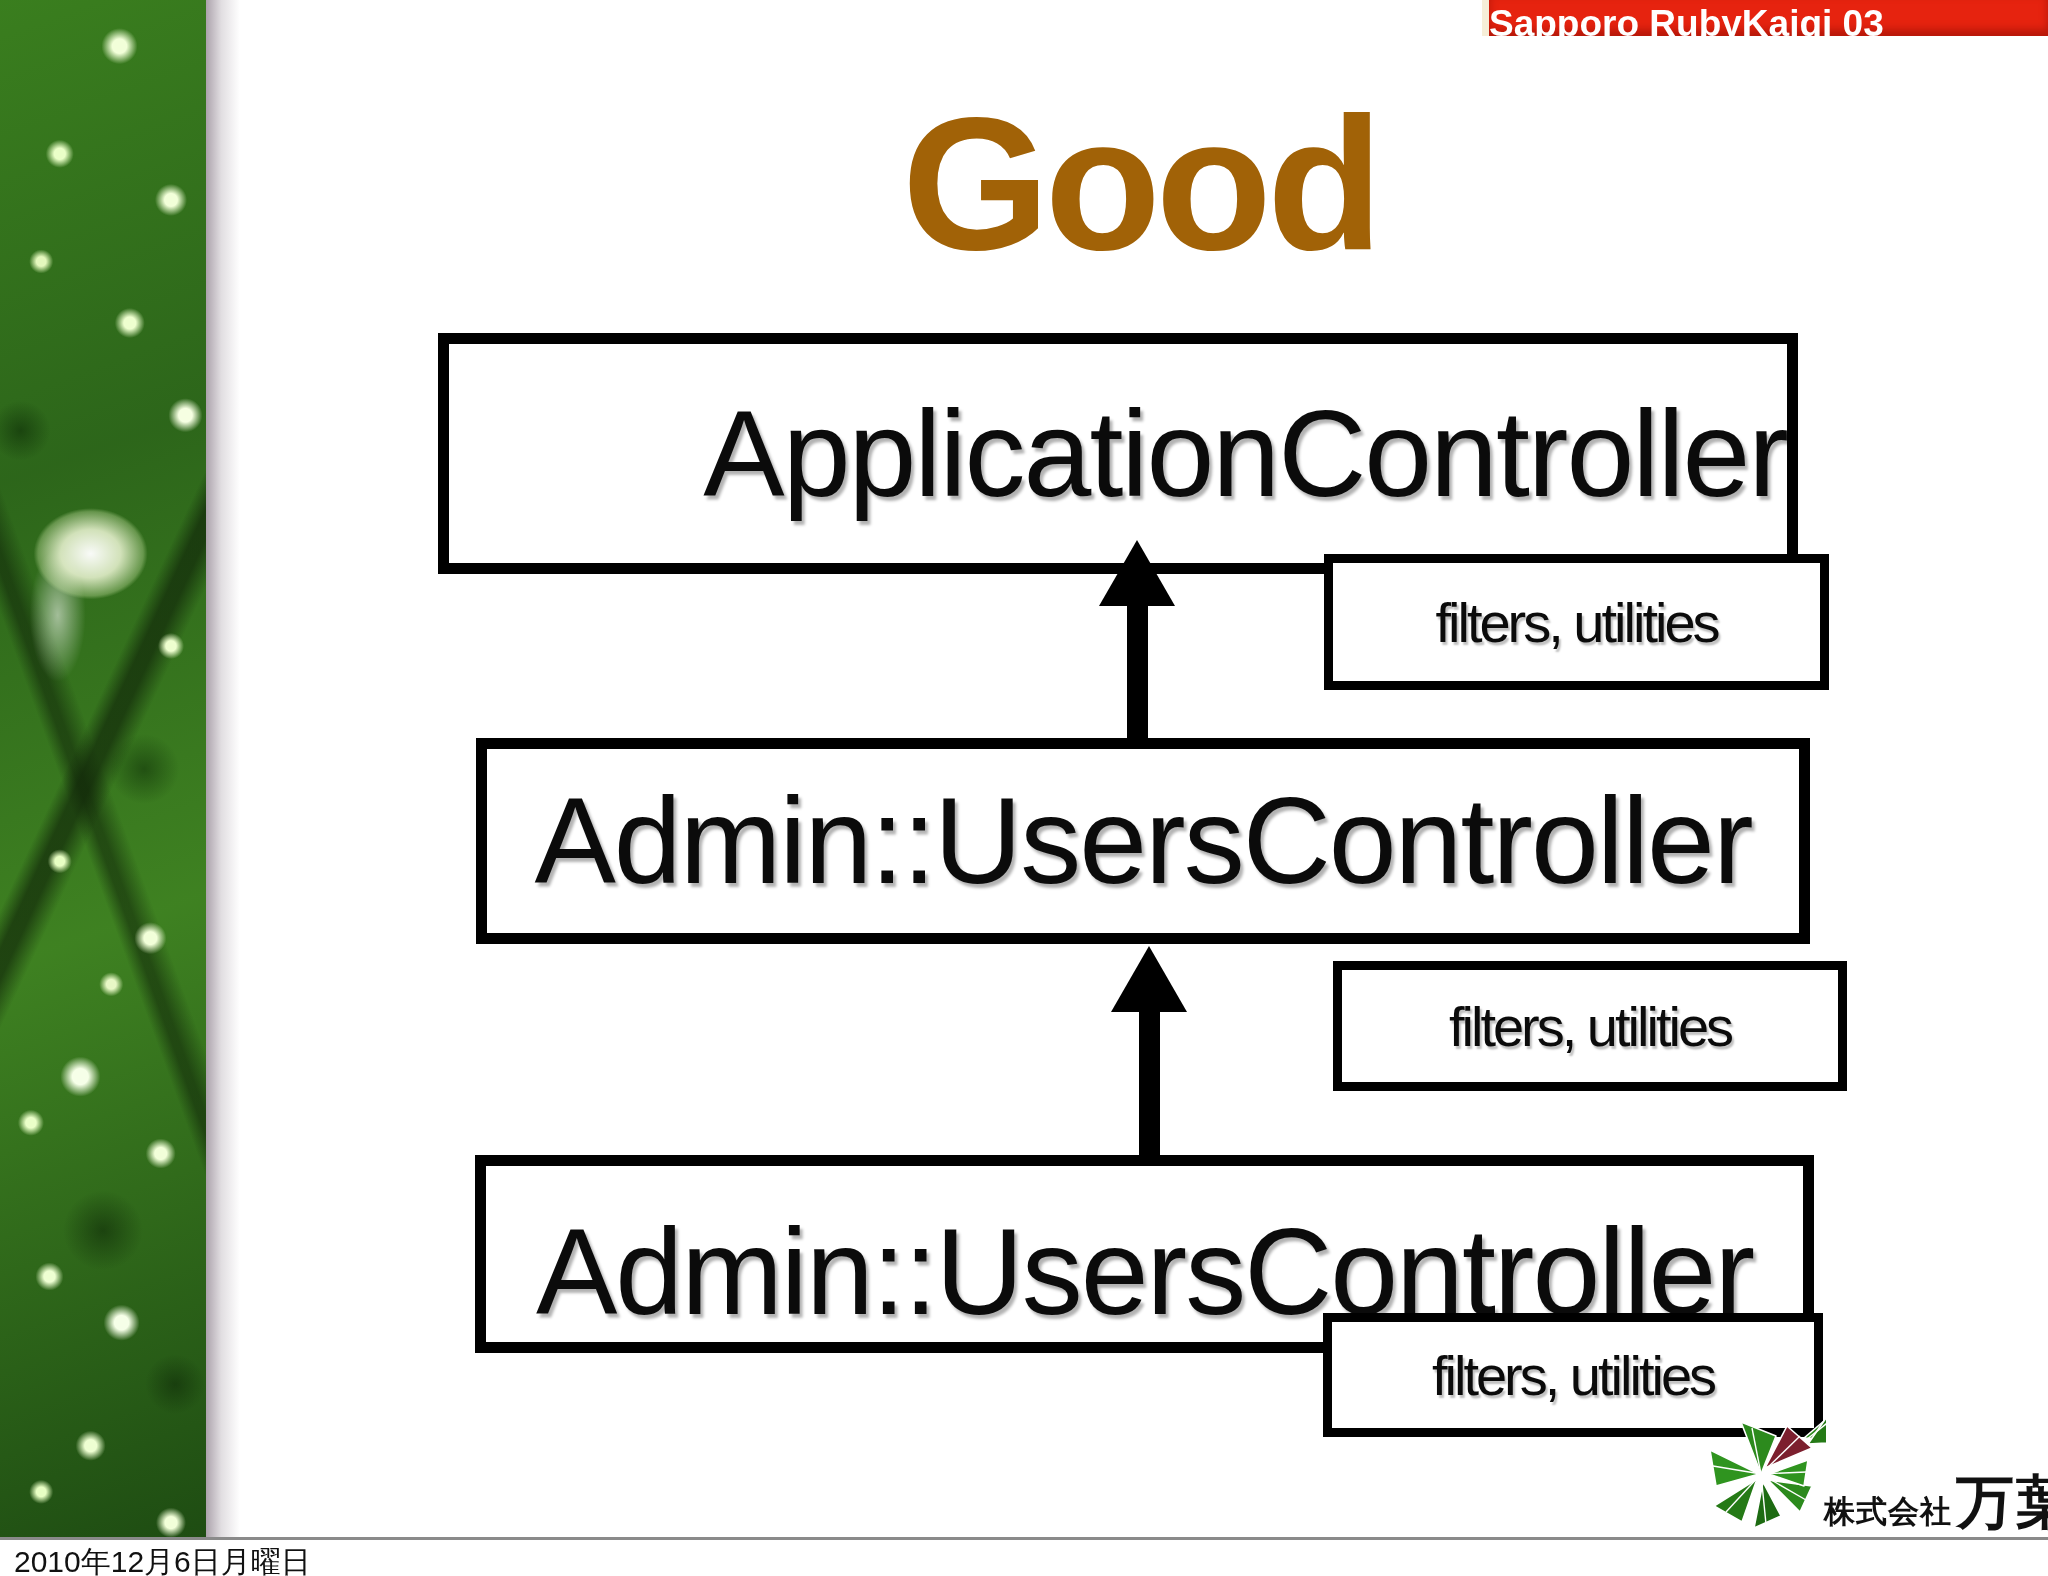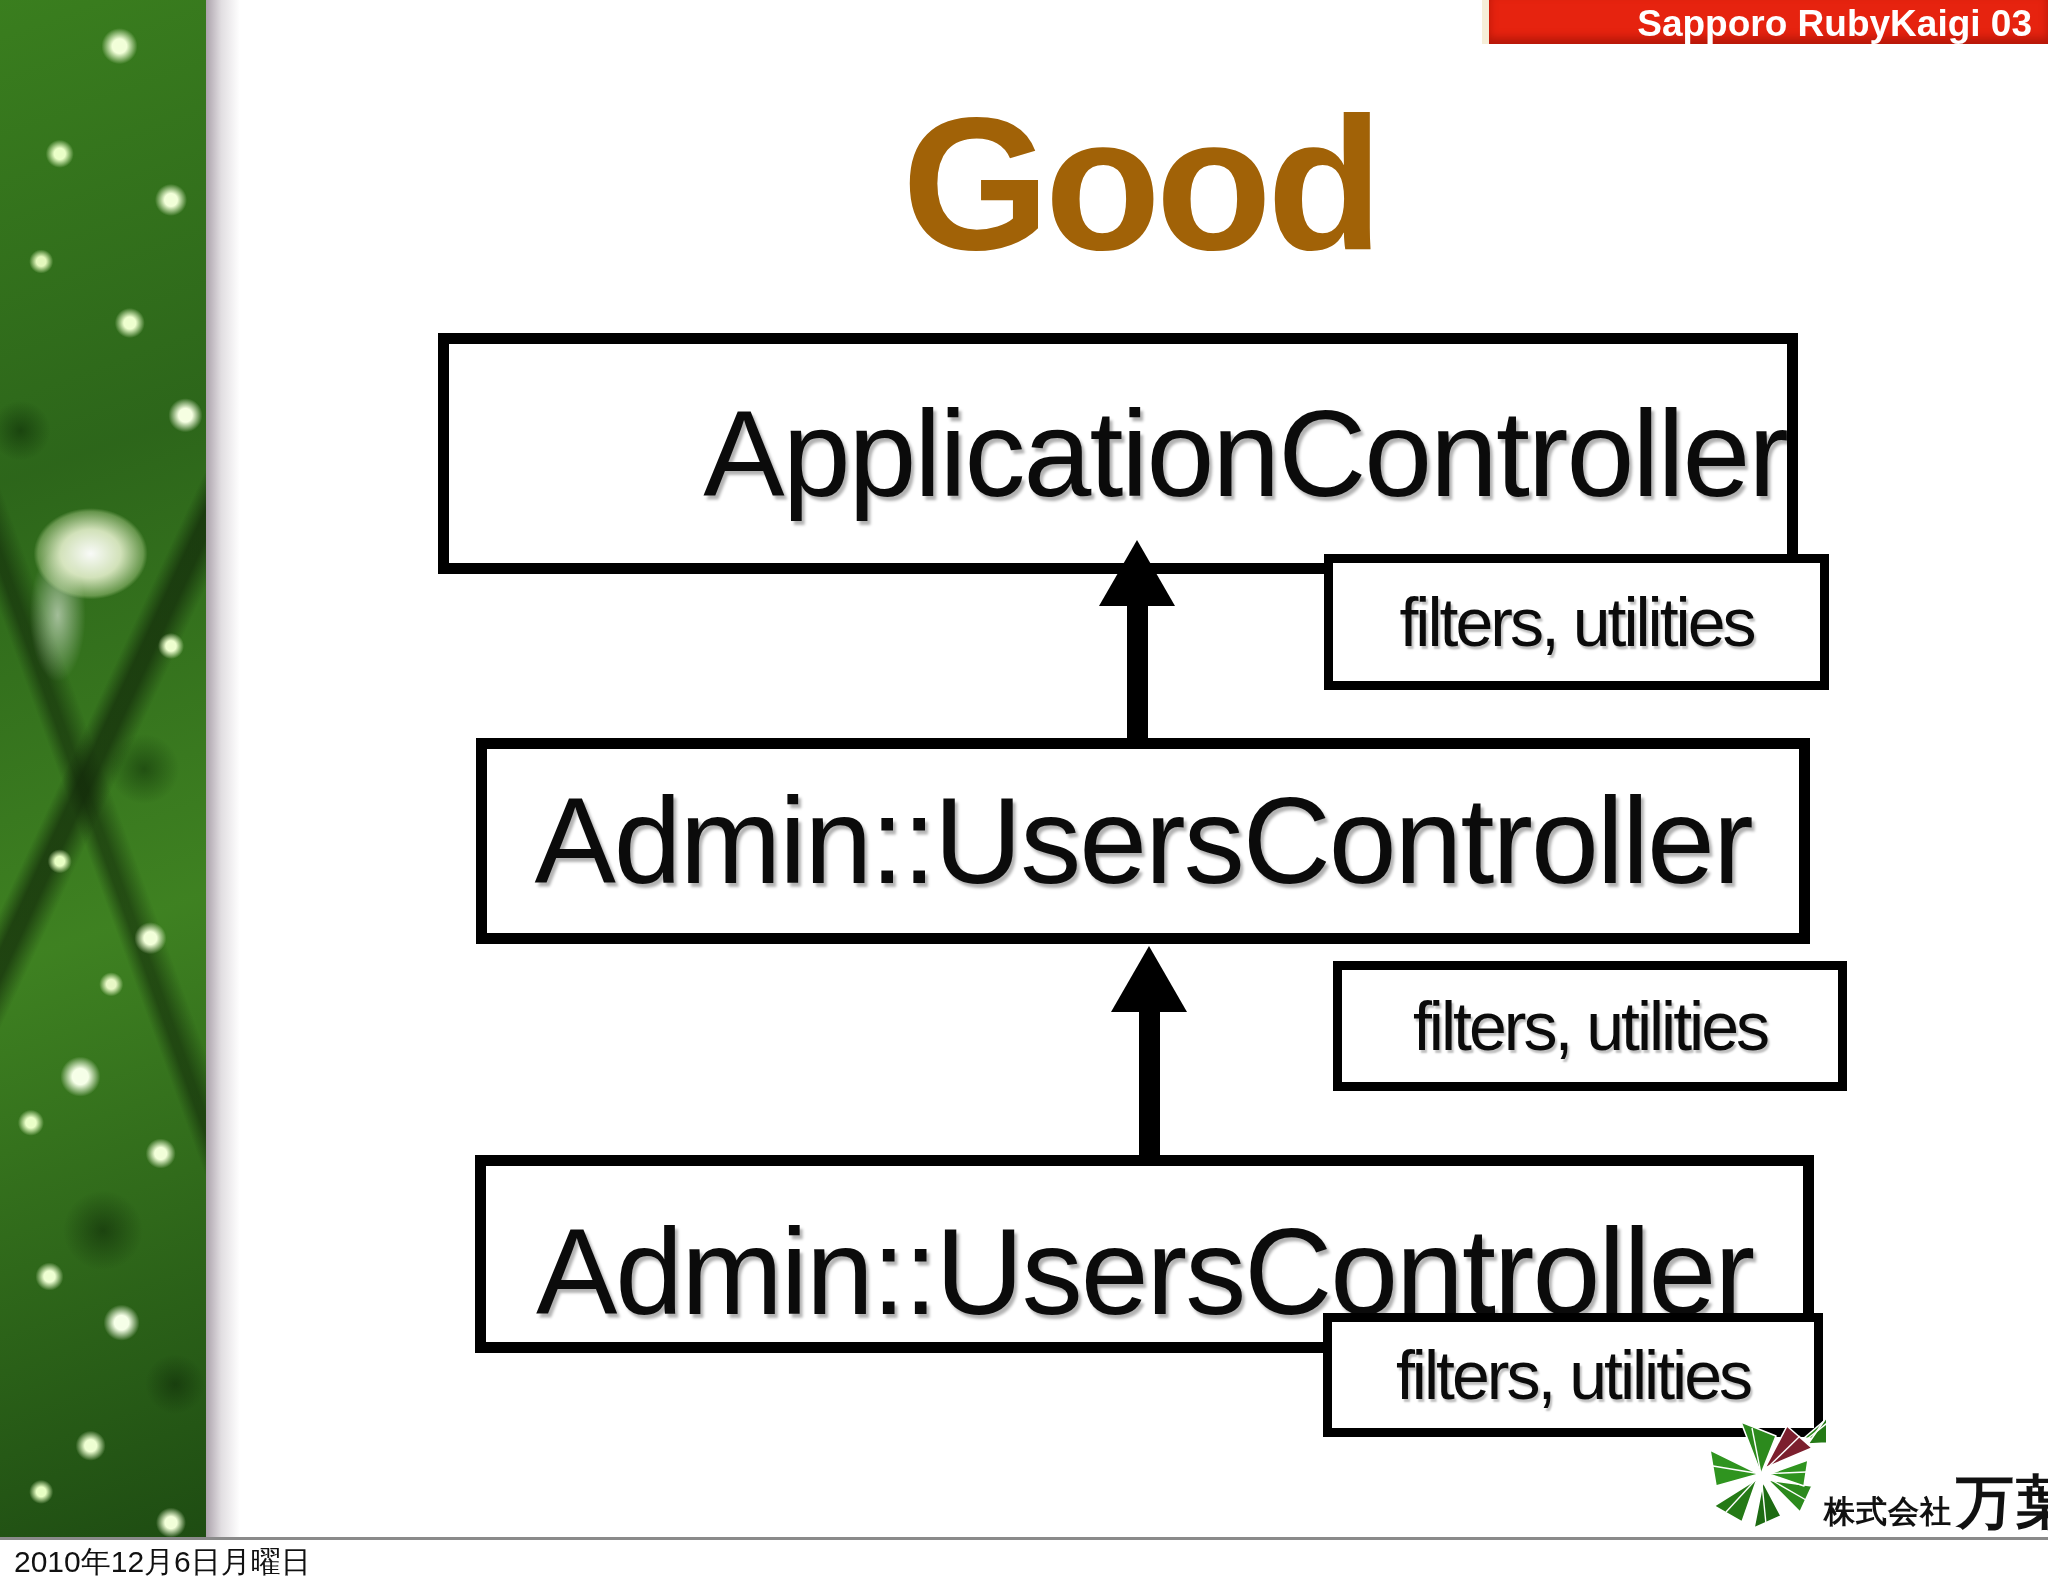--- a/index.html
+++ b/index.html
@@ -36,43 +36,43 @@
       radial-gradient(circle 40px at 50% 80%, rgba(8,30,4,.5), transparent),
       radial-gradient(circle 30px at 85% 90%, rgba(8,30,4,.45), transparent),
       linear-gradient(115deg, transparent 46%, rgba(15,35,8,.65) 48%, rgba(15,35,8,.65) 49.5%, transparent 52%),
       linear-gradient(70deg, transparent 44%, rgba(15,35,8,.55) 46%, rgba(15,35,8,.55) 47%, transparent 50%),
       linear-gradient(160deg, rgba(60,130,30,.7), rgba(20,60,12,.25) 30%, rgba(70,140,35,.55) 60%, rgba(15,50,10,.6));
   }
   .strip-shadow{position:absolute;left:206px;top:0;width:34px;height:1538px;
     background:linear-gradient(90deg, rgba(70,50,70,.45), rgba(70,50,70,.16) 45%, transparent);}
 
   
-  .banner{position:absolute;left:1482px;top:0;width:566px;height:44px;box-sizing:border-box;
+  .banner{position:absolute;left:1482px;top:0;width:566px;height:36px;box-sizing:border-box;
     background:#e6230f;border-left:7px solid #f6eed8;
     box-shadow:inset 0 -6px 8px rgba(120,8,0,.45);
-    color:#ffffff;font-weight:bold;font-size:37px;line-height:48px;text-align:right;
+    color:#ffffff;font-weight:bold;font-size:37px;line-height:48px;
     padding-right:16px;letter-spacing:0px;white-space:nowrap;}
 
   
   .title{position:absolute;left:540px;top:88px;width:1200px;text-align:center;
     font-size:190px;line-height:1;font-weight:bold;color:#a16207;letter-spacing:-5px;}
 
   
   .cbox{position:absolute;box-sizing:border-box;background:#ffffff;border:11px solid #000000;
     display:flex;align-items:center;justify-content:center;
     font-size:122px;color:#0b0b0b;letter-spacing:-2px;white-space:nowrap;
     text-shadow:3px 4px 3px rgba(0,0,0,.30);}
   .cbox.b1{left:438px;top:333px;width:1360px;height:241px;justify-content:flex-end;}
   .cbox.b2{left:476px;top:738px;width:1334px;height:206px;}
   .cbox.b3{left:475px;top:1155px;width:1339px;height:198px;align-items:flex-end;}
 
   
   .abox{position:absolute;box-sizing:border-box;background:#ffffff;border:9px solid #000000;
     display:flex;align-items:center;justify-content:center;
-    font-size:68px;color:#0b0b0b;letter-spacing:-3px;white-space:nowrap;z-index:5;
+    font-size:56px;color:#0b0b0b;letter-spacing:-3px;white-space:nowrap;z-index:5;
     text-shadow:2px 3px 2px rgba(0,0,0,.25);}
   .abox.f1{left:1324px;top:554px;width:505px;height:136px;}
   .abox.f2{left:1333px;top:961px;width:514px;height:130px;}
   .abox.ac{left:1005px;top:1315px;width:272px;height:122px;}
   .abox.f3{left:1323px;top:1313px;width:500px;height:124px;}
 
   
   .arrow{position:absolute;width:76px;display:flex;flex-direction:column;align-items:center;z-index:3;}
   .arrow .head{width:0;height:0;border-left:38px solid transparent;border-right:38px solid transparent;
     border-bottom:66px solid #000000;}

